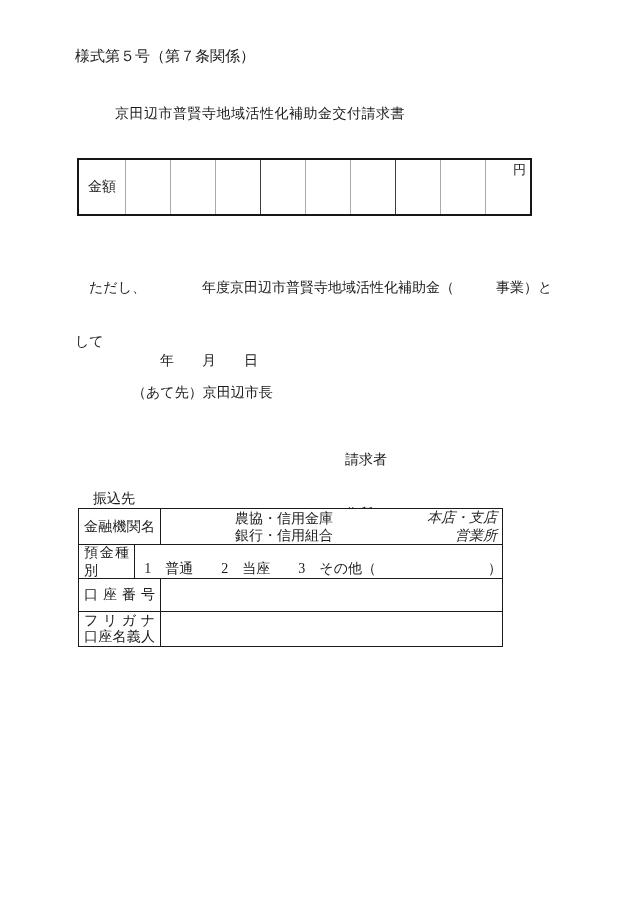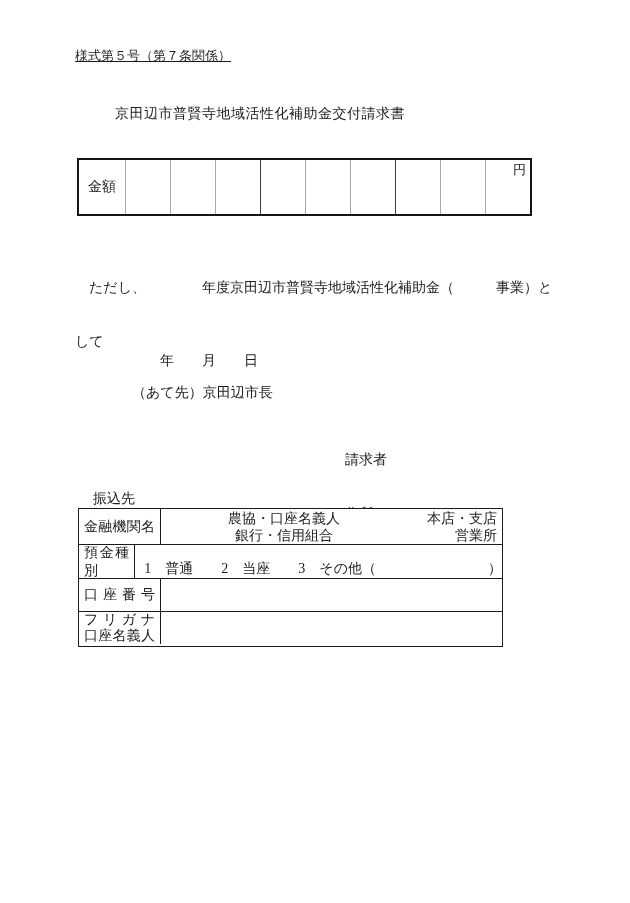--- a/index.html
+++ b/index.html
@@ -7,21 +7,21 @@
     position:relative;
     width:630px;height:903px;
     margin:0 auto;
     background:#ffffff;
     color:#1b1b1b;
     font-family:"Liberation Serif","DejaVu Serif",serif;
     font-size:14px;
     overflow:hidden;
   }
   .abs{position:absolute;white-space:pre;}
-  .form-number{left:75px;top:47px;font-size:13px;text-decoration:underline;}
+  .form-number{left:75px;top:47px;font-size:15px;}
   .doc-title{left:0;top:105px;width:520px;text-align:center;letter-spacing:0.5px;}
 
   
   .amount-table{
     position:absolute;left:77px;top:158px;
     width:455px;height:58px;
     border:2px solid #161616;
     box-sizing:border-box;
     display:flex;
     background:#fff;
@@ -57,24 +57,24 @@
     width:82px;box-sizing:border-box;
     border-right:1px solid #1b1b1b;
     display:flex;flex-direction:column;justify-content:center;
     padding:0 5px;
   }
   .just{width:100%;text-align:justify;text-align-last:justify;}
   .t-content{flex:1;box-sizing:border-box;display:flex;align-items:flex-end;}
   .r1{height:35px;}
   .r2{height:34px;}
   .r3{height:33px;}
-  .r4{height:35px;flex-direction:column;}
+  .r4{height:35px;}
   .bank{align-items:stretch;}
   .bank-center{flex:1;text-align:center;display:flex;flex-direction:column;justify-content:center;line-height:17px;}
-  .bank-right{width:90px;text-align:right;padding-right:5px;display:flex;flex-direction:column;justify-content:center;line-height:17px;}
+  .bank-right{width:90px;text-align:right;padding-right:5px;display:flex;flex-direction:column;justify-content:space-between;line-height:17px;font-style:italic;}
   .type-value{padding-left:9px;white-space:pre;}
   .holder-label{line-height:16px;}
 </style>
 </head>
 <body>
 
 <div class="page">
 
   <div class="abs form-number">様式第５号（第７条関係）</div>
 
@@ -115,21 +115,21 @@
   <div class="abs transfer-heading">振込先</div>
 
   <div class="transfer-table">
 
     <div class="t-row r1">
       <div class="t-label">
         <div class="just">金融機関名</div>
       </div>
       <div class="t-content bank">
         <div class="bank-center">
-          <div>農協・口座名義人</div>
+          <div>農協・信用金庫</div>
           <div>銀行・信用組合</div>
         </div>
         <div class="bank-right">
           <div>本店・支店</div>
           <div>営業所</div>
         </div>
       </div>
     </div>
 
     <div class="t-row r2">

